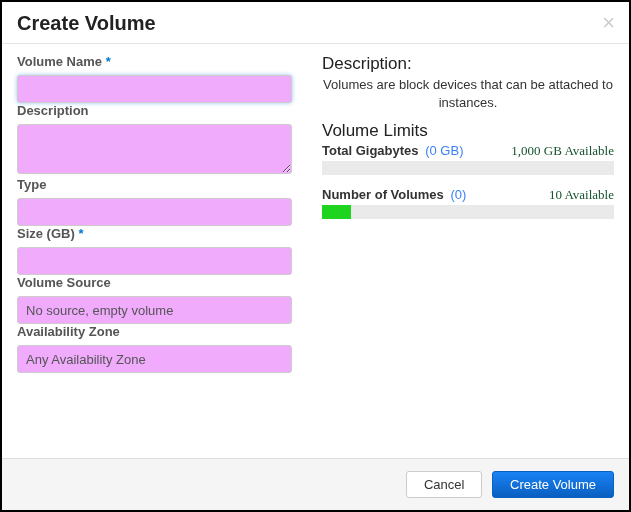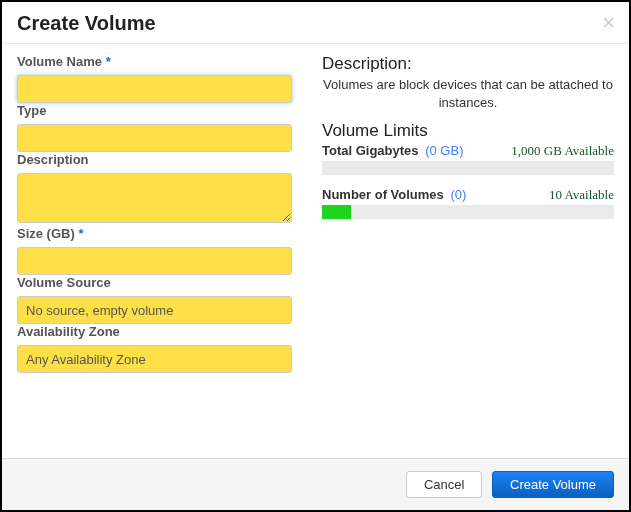--- a/index.html
+++ b/index.html
@@ -62,21 +62,21 @@
   }
   .req { color: #0077cc; font-weight: bold; }
   input[type=text], textarea, .select-box {
     width: 100%;
     border: 1px solid #ccc;
     border-radius: 3px;
     padding: 5px 8px;
     font-size: 13px;
     font-family: inherit;
     color: #555;
-    background: #fde047;
+    background: #f0abfc;
     text-align: center;
   }
   input[type=text] { height: 28px; }
   textarea { height: 50px; resize: both; }
   .select-box {
     height: 28px;
     display: flex;
     align-items: center;
   }
   .focused {
@@ -161,27 +161,27 @@
 
       <div class="form-group">
         <label>
           <span>Volume Name</span>
           <span class="req">*</span>
         </label>
         <input type="text" class="focused" value="" style="">
       </div>
 
       <div class="form-group">
+        <label>Description</label>
+        <textarea style=""></textarea>
+      </div>
+
+      <div class="form-group">
         <label>Type</label>
         <input type="text" value="" style="">
-      </div>
-
-      <div class="form-group">
-        <label>Description</label>
-        <textarea style=""></textarea>
       </div>
 
       <div class="form-group">
         <label>
           <span>Size (GB)</span>
           <span class="req">*</span>
         </label>
         <input type="text" value="" style="">
       </div>
 

